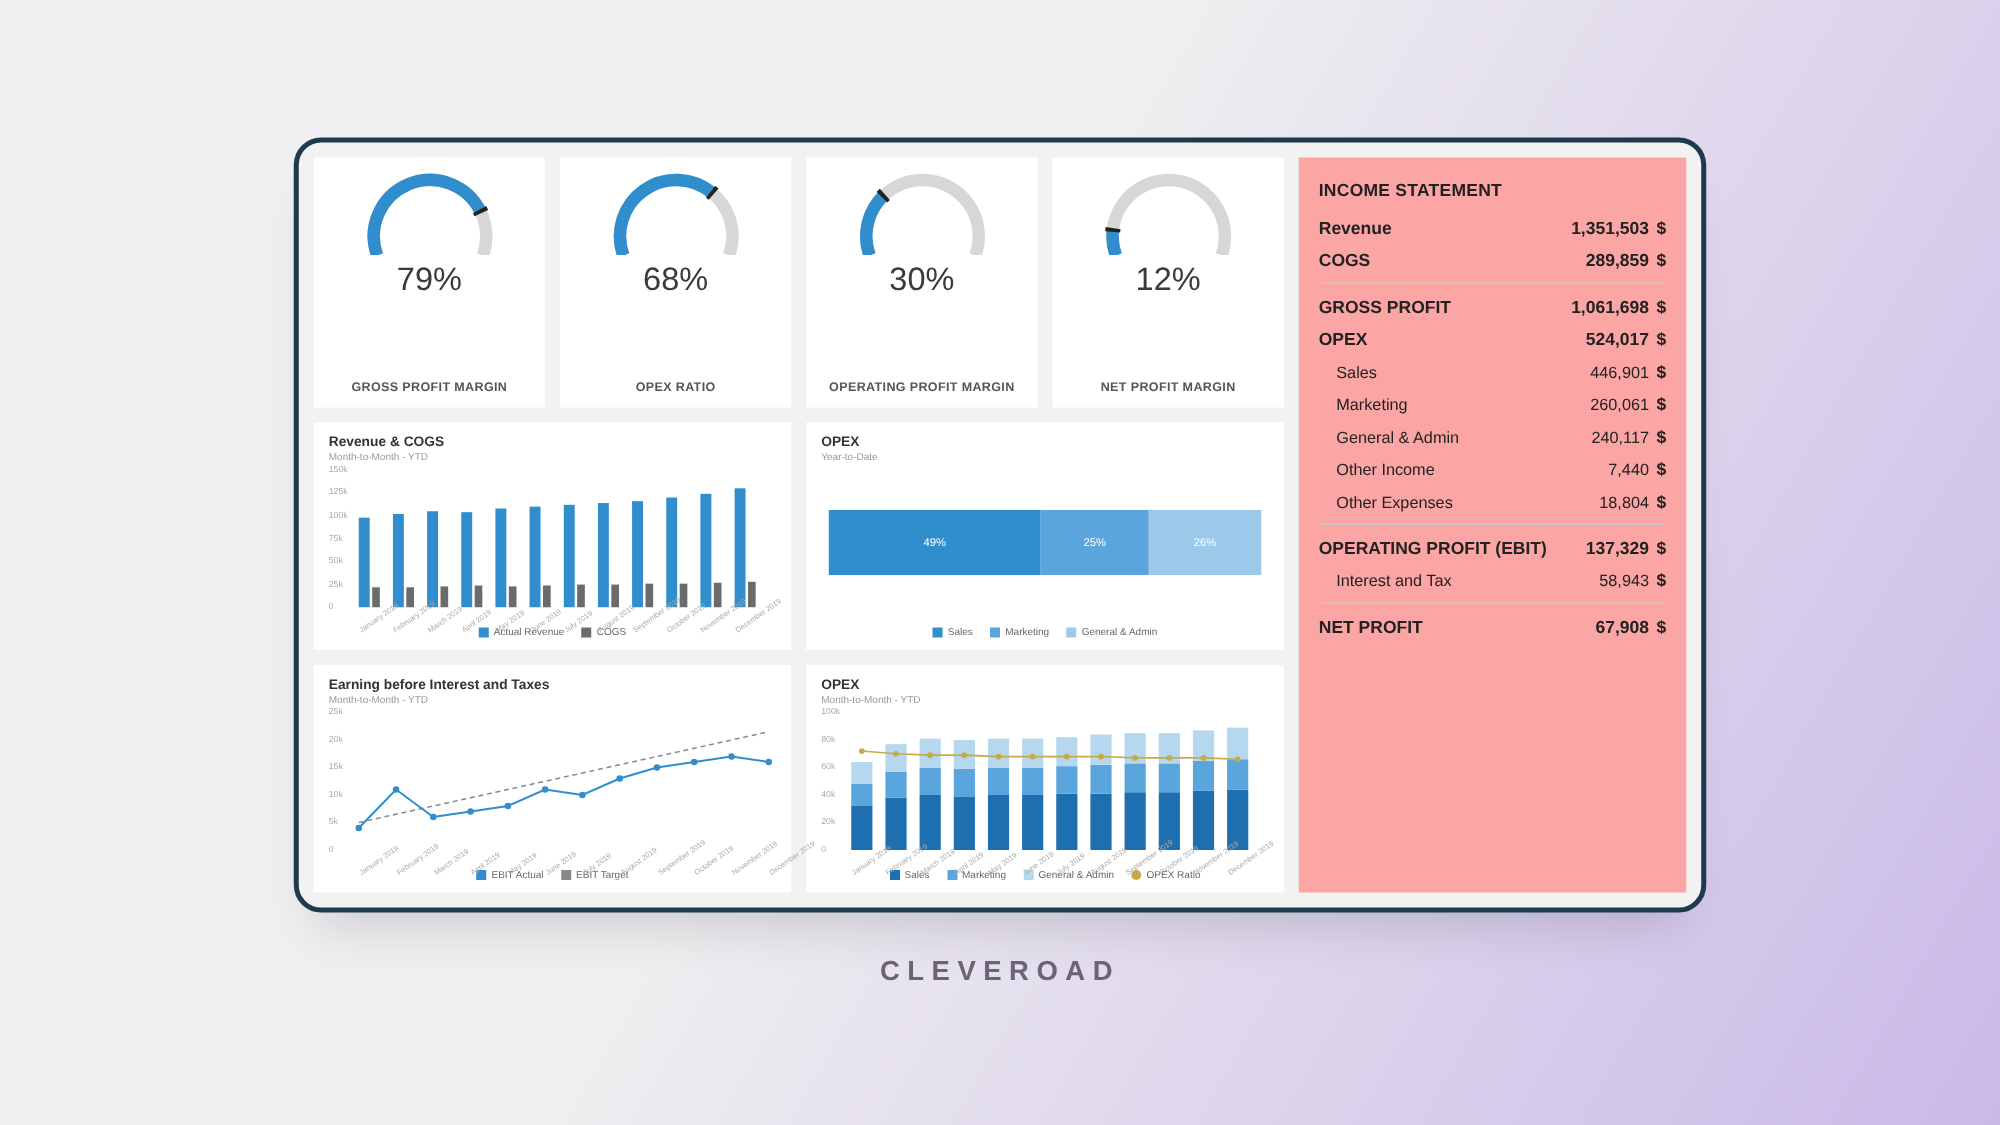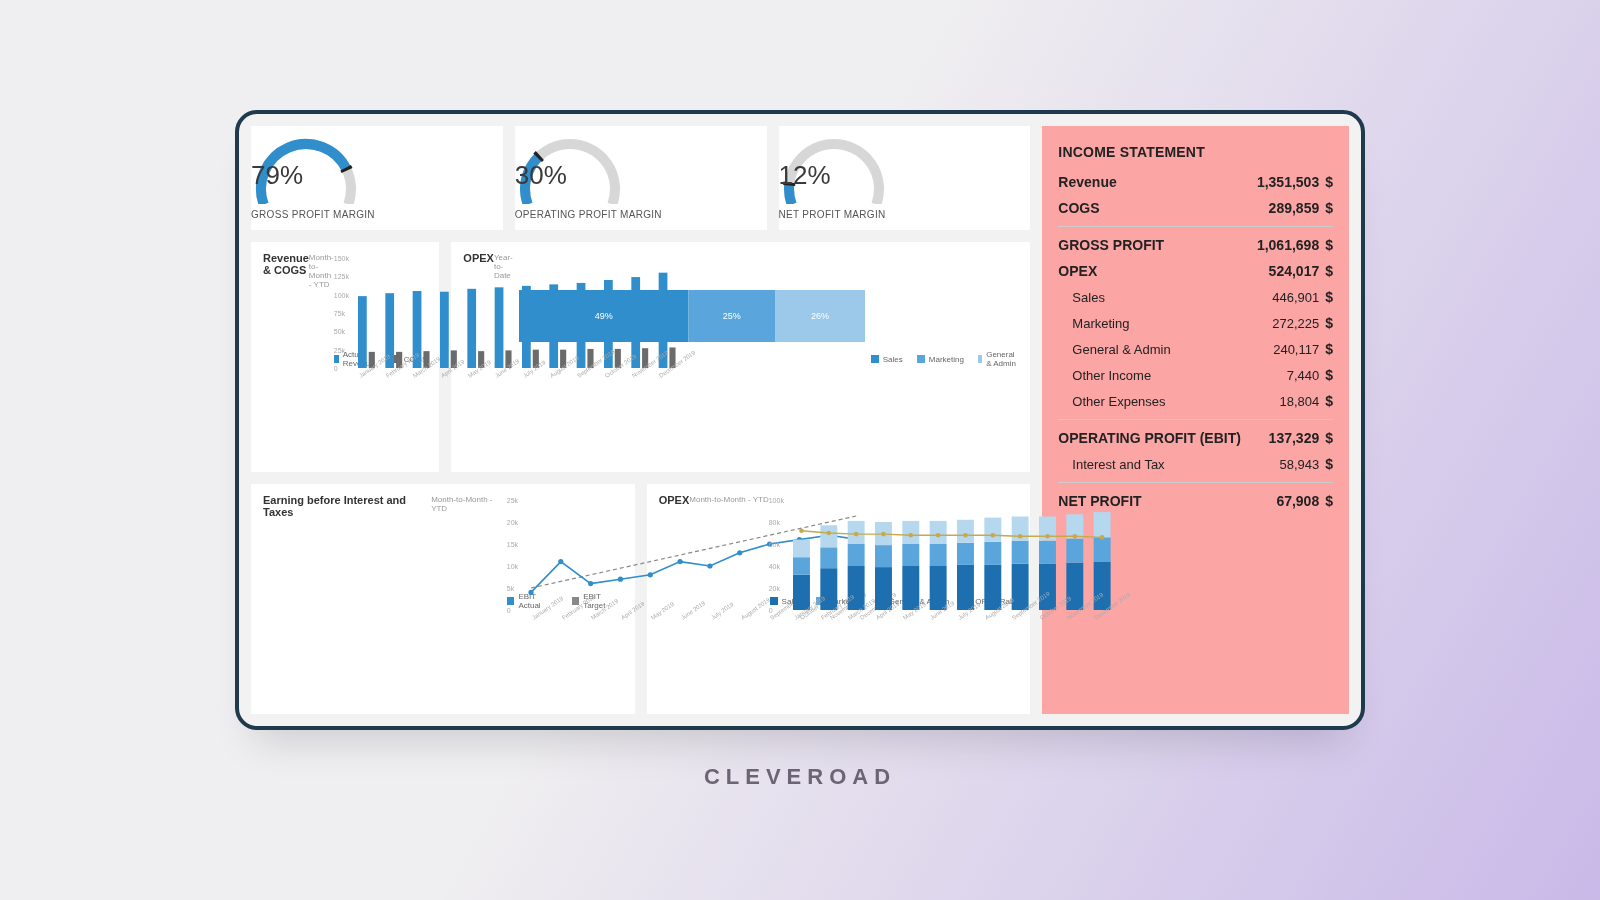--- a/index.html
+++ b/index.html
@@ -15,28 +15,28 @@
     background:#f2f2f2;
     box-shadow:0 30px 40px -20px rgba(0,0,0,.15);
     box-sizing:border-box;
     padding:12px;
     display:flex;gap:12px;
   }
   .left{flex:1;display:flex;flex-direction:column;gap:12px;}
   .right{width:310px;background:#fca5a5;padding:18px 16px;box-sizing:border-box;}
   
   .gauges{display:flex;gap:12px;}
-  .gauge-card{flex:1;background:#fff;display:flex;flex-direction:column;padding:8px 0 10px;}
+  .gauge-card{flex:1;background:#fff;display:flex;flex-direction:column;align-items:center;padding:8px 0 10px;gap:48px;}
   .gauge-svg{width:110px;height:70px;}
   .gauge-val{font-size:26px;color:#3a3a3a;position:relative;top:-44px;}
-  .gauge-label{font-size:10px;font-weight:normal;color:#555;letter-spacing:.3px;margin-top:-26px;}
+  .gauge-label{font-size:10px;font-weight:bold;color:#555;letter-spacing:.3px;margin-top:-26px;}
   
   .row2{display:flex;gap:12px;flex:1;}
   .row3{display:flex;gap:12px;flex:1;}
-  .chart-card{background:#fff;flex:1;padding:10px 12px;box-sizing:border-box;display:flex;flex-direction:row;}
+  .chart-card{background:#fff;flex:1;padding:10px 12px;box-sizing:border-box;display:flex;flex-direction:column;}
   .ct{font-size:11px;font-weight:bold;color:#333;}
   .cs{font-size:8px;color:#999;margin-top:1px;}
   .chart-body{flex:1;position:relative;margin-top:6px;}
   .legend{display:flex;justify-content:center;gap:14px;font-size:8px;color:#666;margin-top:4px;}
   .legend span{display:inline-flex;align-items:center;gap:4px;justify-content:center;}
   .swatch{width:8px;height:8px;display:inline-block;}
   
   .is-title{font-size:14px;font-weight:bold;color:#222;letter-spacing:.2px;margin-bottom:14px;}
   .is-row{display:flex;justify-content:space-between;align-items:baseline;font-size:14px;color:#222;margin:10px 0;}
   .is-row .lab{}
@@ -59,20 +59,29 @@
 
     <div class="gauges" id="gauges">
         <div class="gauge-card">
           <svg class="gauge-svg" viewBox="0 0 110 70">
     <path d="M 12.713832064634119 70.39090644965509 A 45 45 0 1 1 97.28616793536588 70.39090644965509" stroke="#d7d7d7" stroke-width="10" fill="none" stroke-linecap="butt"></path>
     <path d="M 12.713832064634119 70.39090644965509 A 45 45 0 0 1 95.37662663534479 35.13223662437147" stroke="#2f8ecb" stroke-width="10" fill="none" stroke-linecap="butt"></path>
     <path d="M 94.65865534292465 33.73521558089258 A 45 45 0 0 1 96.0454052277523 36.553463477129235" stroke="#222" stroke-width="12" fill="none" stroke-linecap="butt"></path>
   </svg>
           <div class="gauge-val">79%</div>
           <div class="gauge-label">GROSS PROFIT MARGIN</div>
+        </div>
+        <div class="gauge-card">
+          <svg class="gauge-svg" viewBox="0 0 110 70">
+    <path d="M 12.713832064634119 70.39090644965509 A 45 45 0 1 1 97.28616793536588 70.39090644965509" stroke="#d7d7d7" stroke-width="10" fill="none" stroke-linecap="butt"></path>
+    <path d="M 12.713832064634119 70.39090644965509 A 45 45 0 0 1 83.68407953869105 20.3269040750895" stroke="#2f8ecb" stroke-width="10" fill="none" stroke-linecap="butt"></path>
+    <path d="M 82.45653237555706 19.34696604901643 A 45 45 0 0 1 84.87667956935088 21.34908592756608" stroke="#222" stroke-width="12" fill="none" stroke-linecap="butt"></path>
+  </svg>
+          <div class="gauge-val">68%</div>
+          <div class="gauge-label">OPEX RATIO</div>
         </div>
         <div class="gauge-card">
           <svg class="gauge-svg" viewBox="0 0 110 70">
     <path d="M 12.713832064634119 70.39090644965509 A 45 45 0 1 1 97.28616793536588 70.39090644965509" stroke="#d7d7d7" stroke-width="10" fill="none" stroke-linecap="butt"></path>
     <path d="M 12.713832064634119 70.39090644965509 A 45 45 0 0 1 23.740373329345132 22.62970898476069" stroke="#2f8ecb" stroke-width="10" fill="none" stroke-linecap="butt"></path>
     <path d="M 22.629708984760697 23.74037332934513 A 45 45 0 0 1 24.88912271385138 21.558482853517262" stroke="#222" stroke-width="12" fill="none" stroke-linecap="butt"></path>
   </svg>
           <div class="gauge-val">30%</div>
           <div class="gauge-label">OPERATING PROFIT MARGIN</div>
         </div>
@@ -311,21 +320,21 @@
         <div class="is-row is-bold">
           <span class="lab">OPEX</span>
           <span><span class="val">524,017</span><span class="cur">$</span></span>
         </div>
         <div class="is-row is-sub">
           <span class="lab">Sales</span>
           <span><span class="val">446,901</span><span class="cur">$</span></span>
         </div>
         <div class="is-row is-sub">
           <span class="lab">Marketing</span>
-          <span><span class="val">272,225</span><span class="cur">$</span></span>
+          <span><span class="val">260,061</span><span class="cur">$</span></span>
         </div>
         <div class="is-row is-sub">
           <span class="lab">General &amp; Admin</span>
           <span><span class="val">240,117</span><span class="cur">$</span></span>
         </div>
         <div class="is-row is-sub">
           <span class="lab">Other Income</span>
           <span><span class="val">7,440</span><span class="cur">$</span></span>
         </div>
         <div class="is-row is-sub">

